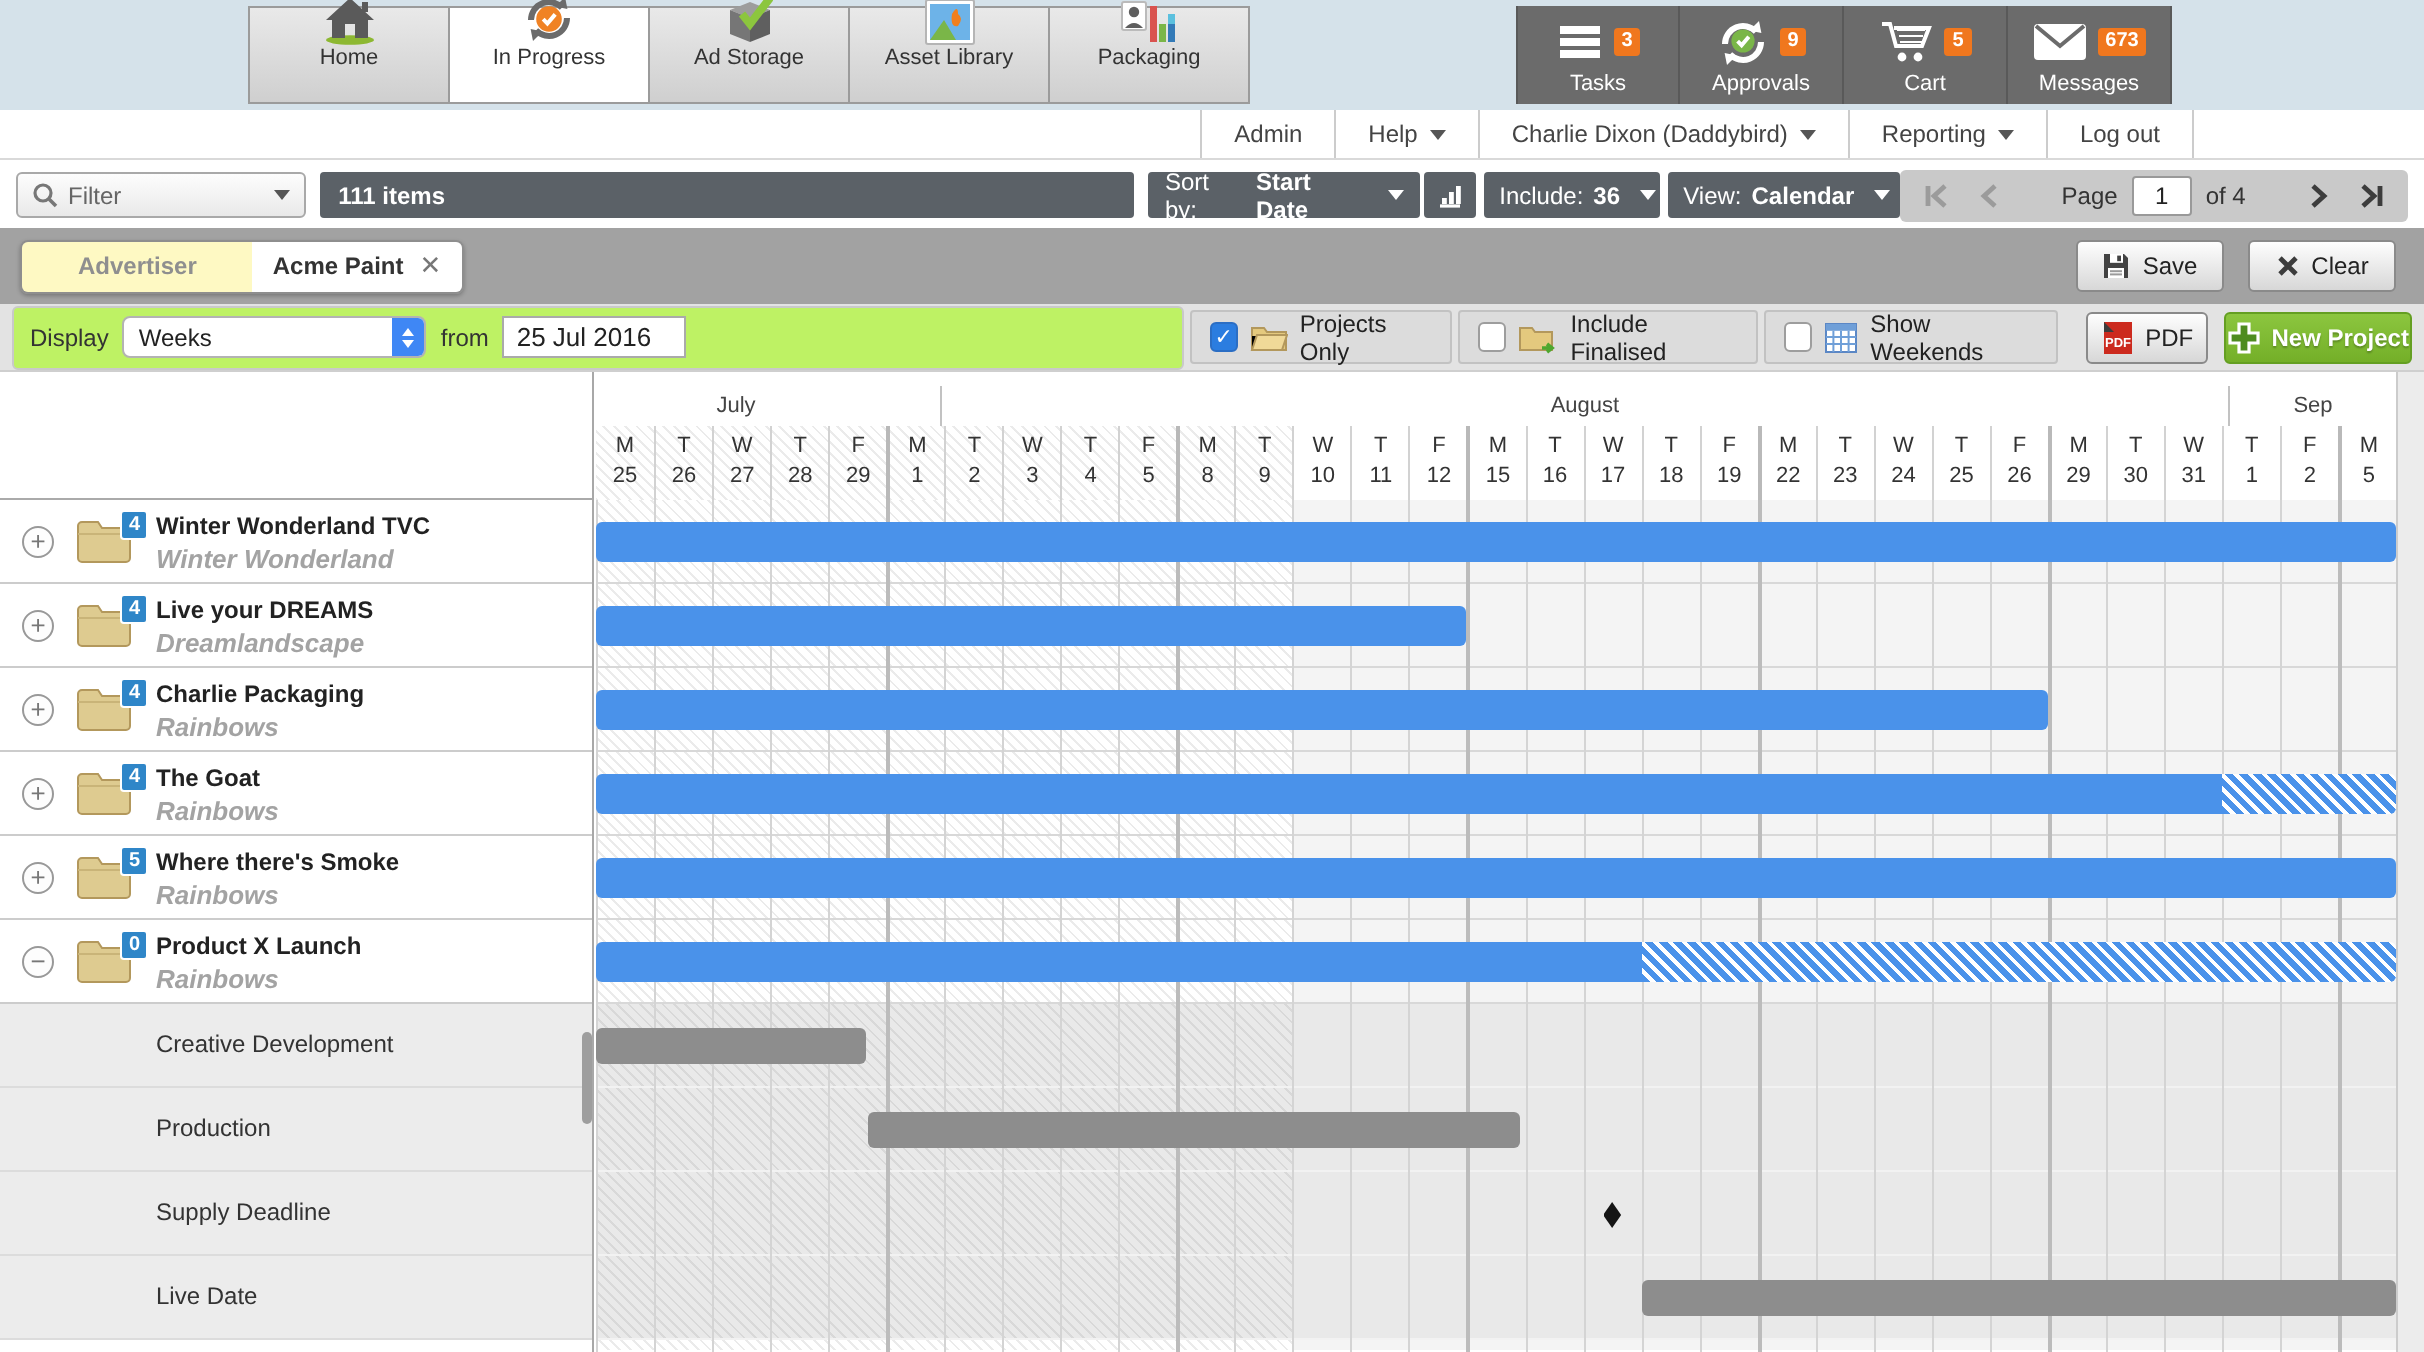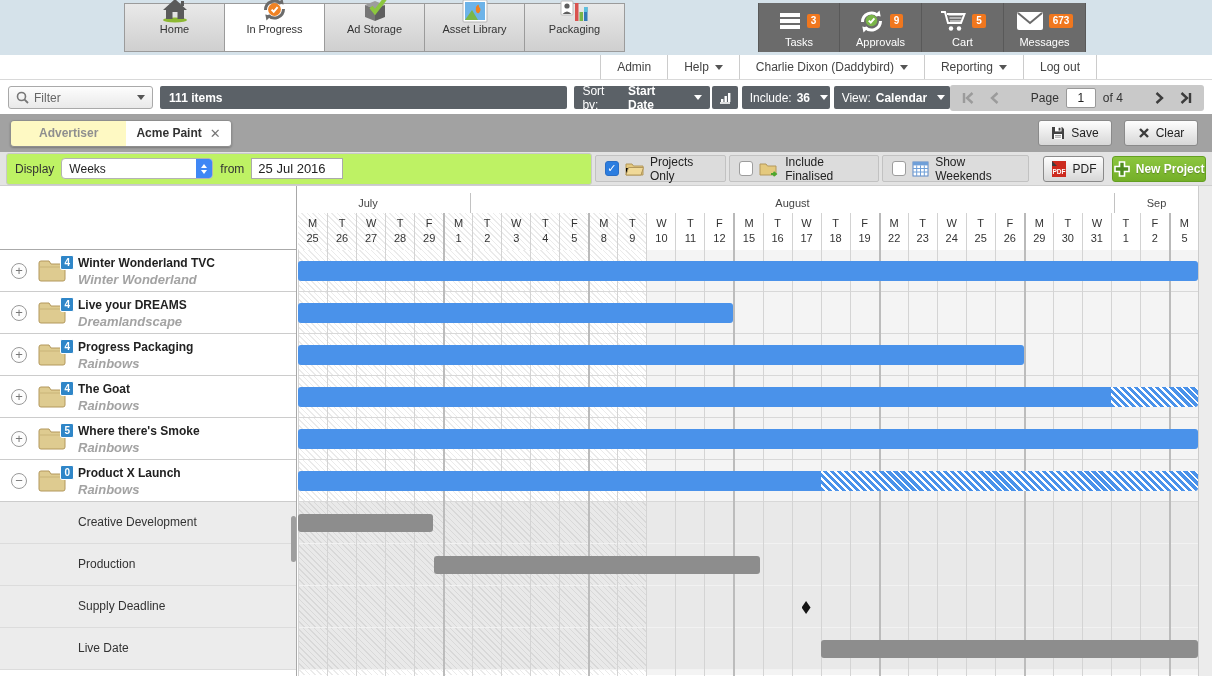--- a/index.html
+++ b/index.html
@@ -500,21 +500,21 @@
             <span class="lsub">Dreamlandscape</span>
           </div>
           <div class="lrow">
             <div class="expander">+</div>
             <div class="folderwrap"><span class="icn">
                 <svg width="28" height="23" viewBox="0 0 28 23">
                   <path d="M1 4 a2 2 0 0 1 2-2 h8 l2 3 h12 a2 2 0 0 1 2 2 v13 a2 2 0 0 1-2 2 H3 a2 2 0 0 1-2-2 Z" fill="#decb90" stroke="#b3985c"></path>
                   <path d="M1 8 h26" stroke="#c9b478"></path>
                 </svg>
               </span><span class="fbadge">4</span></div>
-            <span class="ltitle">Progress Packaging</span>
+            <span class="ltitle">Charlie Packaging</span>
             <span class="lsub">Rainbows</span>
           </div>
           <div class="lrow">
             <div class="expander">+</div>
             <div class="folderwrap"><span class="icn">
                 <svg width="28" height="23" viewBox="0 0 28 23">
                   <path d="M1 4 a2 2 0 0 1 2-2 h8 l2 3 h12 a2 2 0 0 1 2 2 v13 a2 2 0 0 1-2 2 H3 a2 2 0 0 1-2-2 Z" fill="#decb90" stroke="#b3985c"></path>
                   <path d="M1 8 h26" stroke="#c9b478"></path>
                 </svg>
               </span><span class="fbadge">4</span></div>

